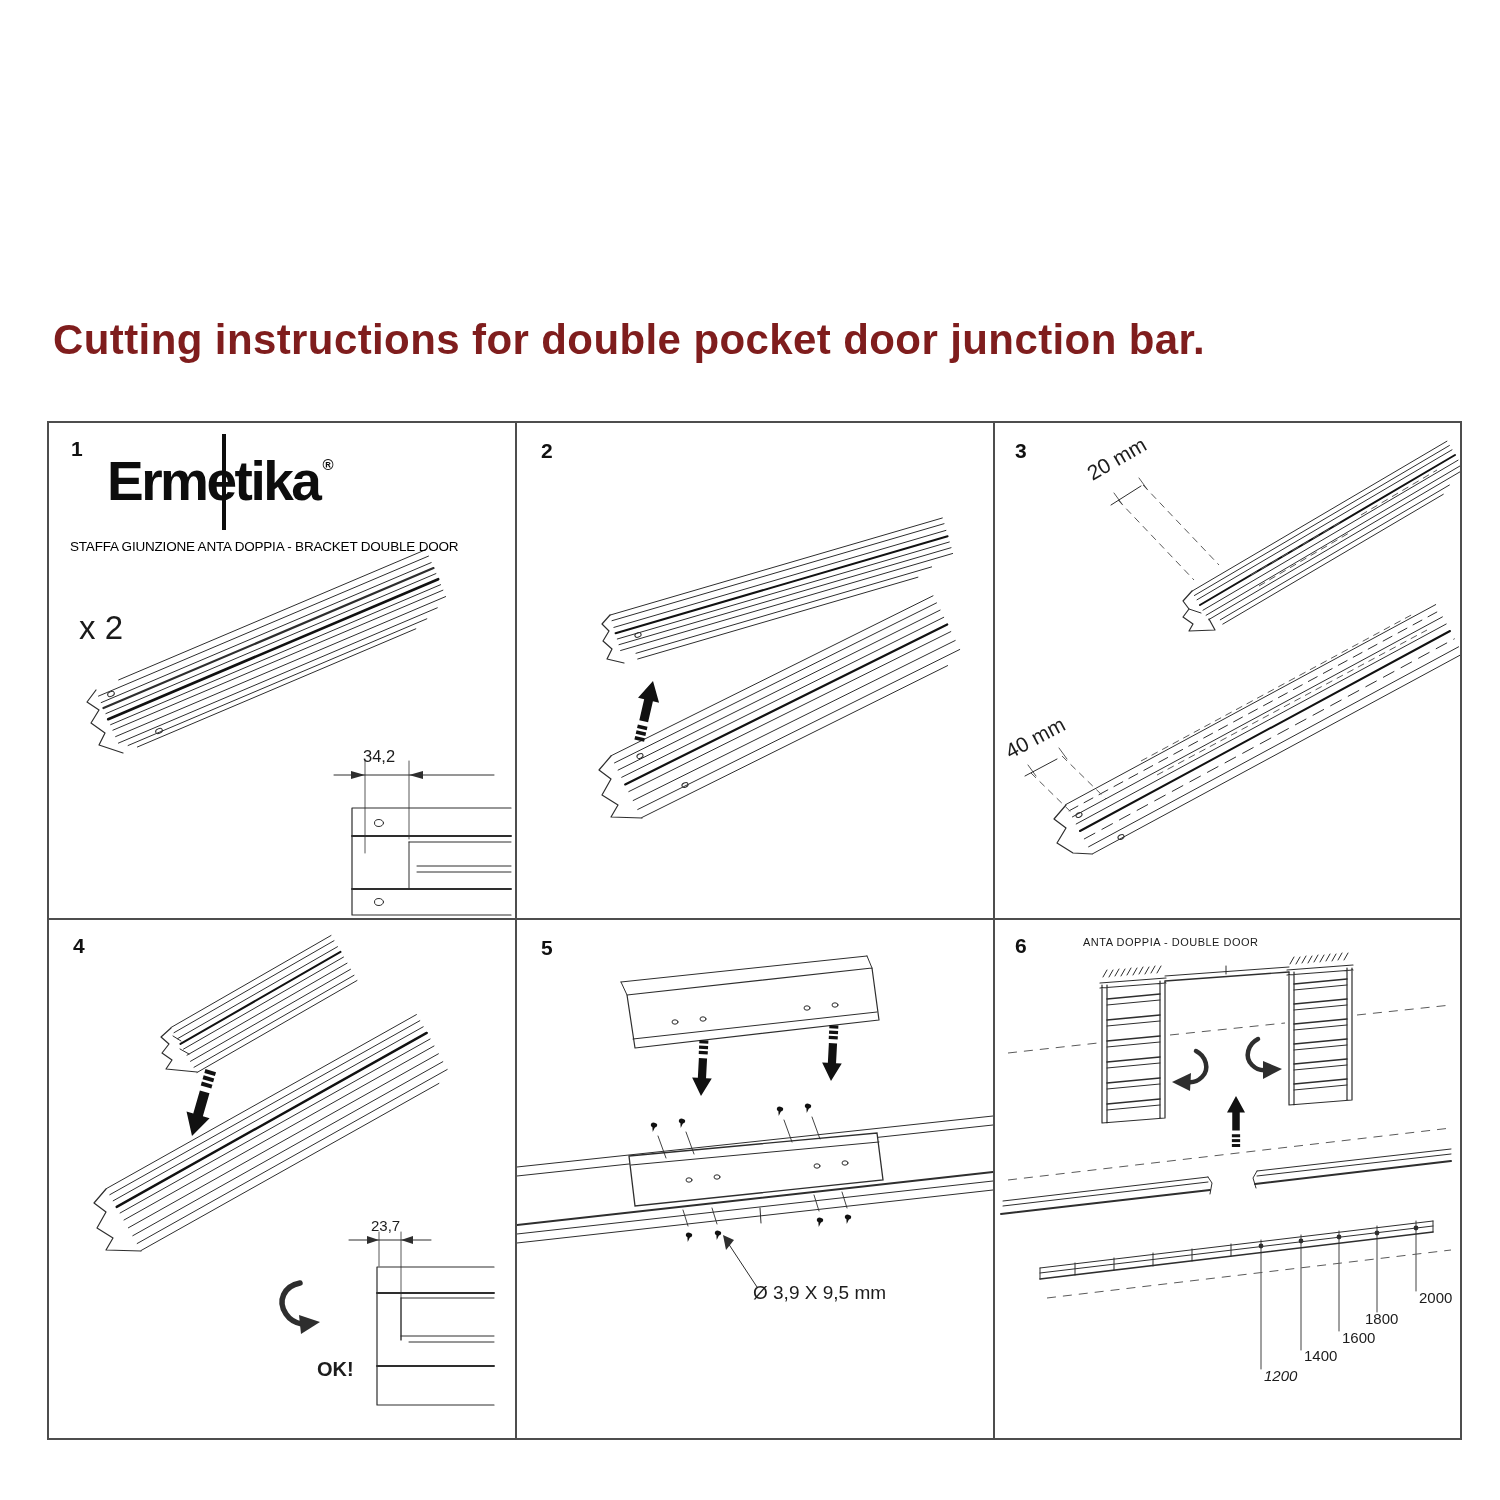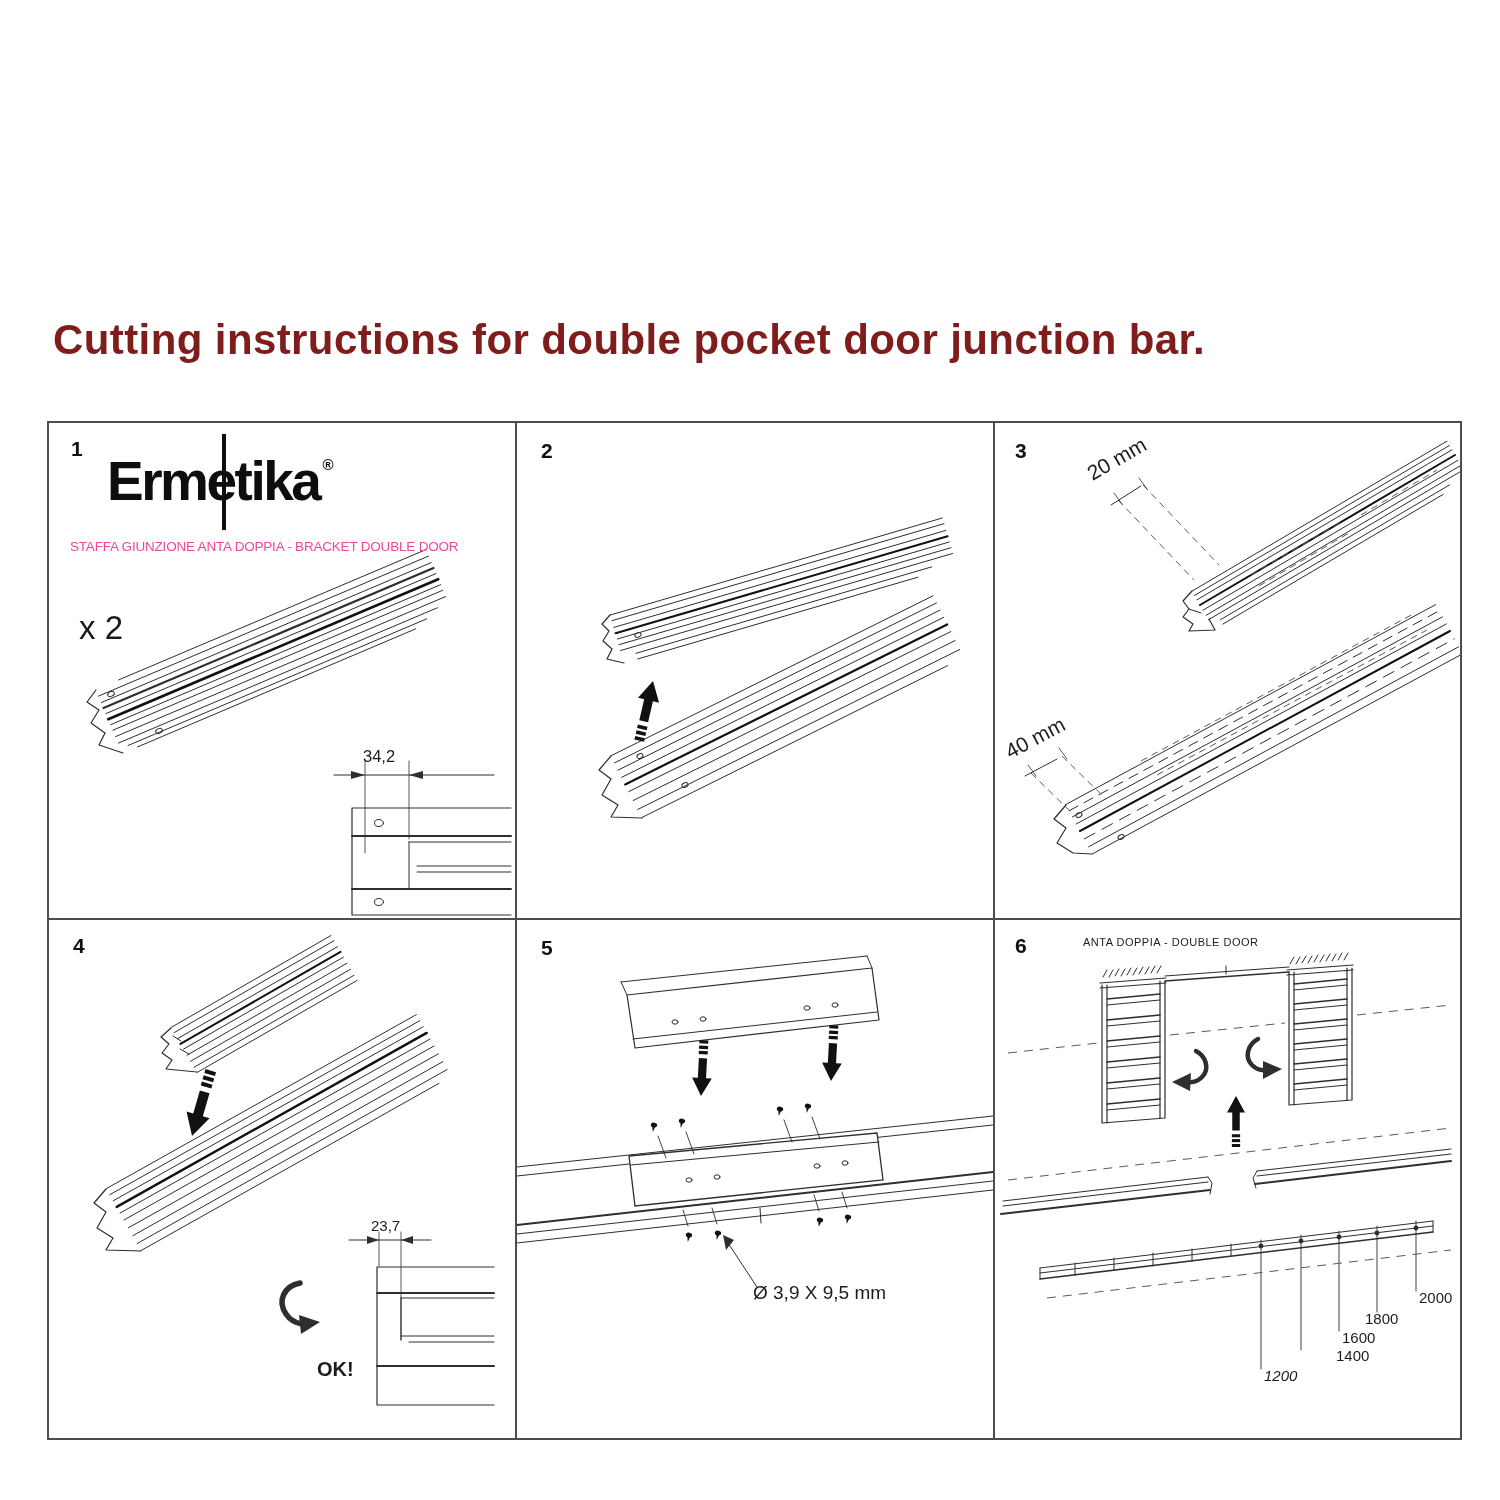--- a/index.html
+++ b/index.html
@@ -21,21 +21,21 @@
   .sf{fill:#2e2e2e;stroke:none;}
   .dsh{stroke:#5a5a5a;fill:none;stroke-width:1;stroke-dasharray:9 7;}
   .dsh2{stroke:#5a5a5a;fill:none;stroke-width:1;stroke-dasharray:7 5;}
   .logo{position:absolute;left:58px;top:26px;font-size:55px;font-weight:700;
         letter-spacing:-2.5px;color:#0d0d0d;z-index:4;}
   .loge{position:relative;display:inline-block;}
   .loge::after{content:"";position:absolute;left:56%;top:-24%;width:3.5px;height:150%;
         background:#0d0d0d;}
   .reg{font-size:15px;vertical-align:30px;letter-spacing:0;margin-left:3px;}
   .subtitle{position:absolute;left:21px;top:116px;font-size:13.5px;letter-spacing:-0.2px;
-        color:#ec4899;z-index:4;}
+        color:#000000;z-index:4;}
   .qty{position:absolute;left:30px;top:186px;font-size:33px;font-weight:400;z-index:4;}
   .dimtxt{font-size:16.5px;}
   .rot{transform-origin:0 50%;font-size:21px;}
   .oktxt{font-size:20px;font-weight:700;}
   .heading6{font-size:11px;letter-spacing:0.5px;font-weight:400;text-align:right;}
   .len{font-size:15px;}
 </style>
 </head>
 <body>
 
@@ -250,21 +250,21 @@
         <path class="s" d="M211,323 L240,367"></path>
         <polygon class="sf" points="206,315 217,320 209,330"></polygon>
       </g>
     </svg>
   </div>
 
   <div class="cell last-col last-row">
     <div class="num" style="left:20px;top:14px;">6</div>
     <div class="lbl heading6" style="left:88px;top:16px;">ANTA DOPPIA - DOUBLE DOOR</div>
     <div class="lbl len" style="left:269px;top:447px;font-style:italic;">1200</div>
-    <div class="lbl len" style="left:309px;top:427px;margin-left:32px;">1400</div>
+    <div class="lbl len" style="left:309px;top:427px;">1400</div>
     <div class="lbl len" style="left:347px;top:409px;">1600</div>
     <div class="lbl len" style="left:370px;top:390px;">1800</div>
     <div class="lbl len" style="left:424px;top:369px;">2000</div>
     <svg class="draw" width="465" height="517" viewBox="0 0 465 517">
       <path class="dsh" d="M13,133 L103,123 M175,115 L290,103 M362,95 L456,85"></path>
       <g transform="translate(105,55)">
         <path class="s" d="M3,2 l4,-7 M9,2 l4,-7 M15,1 l4,-7 M21,1 l4,-7 M27,0 l4,-7 M33,0 l4,-7 M39,-1 l4,-7 M45,-1 l4,-7 M51,-2 l4,-7 M57,-2 l4,-7"></path>
         <path class="s" stroke-width="1.2" d="M0,8 L66,3 M0,13 L66,8 M2,10 L2,148 M7,10 L7,148 M60,6 L60,143 M65,6 L65,143 M2,148 L65,143"></path>
         <g class="s">
           <path stroke-width="1.6" d="M7,24 L60,19 M7,45 L60,40 M7,66 L60,61 M7,87 L60,82 M7,108 L60,103 M7,129 L60,124"></path>

